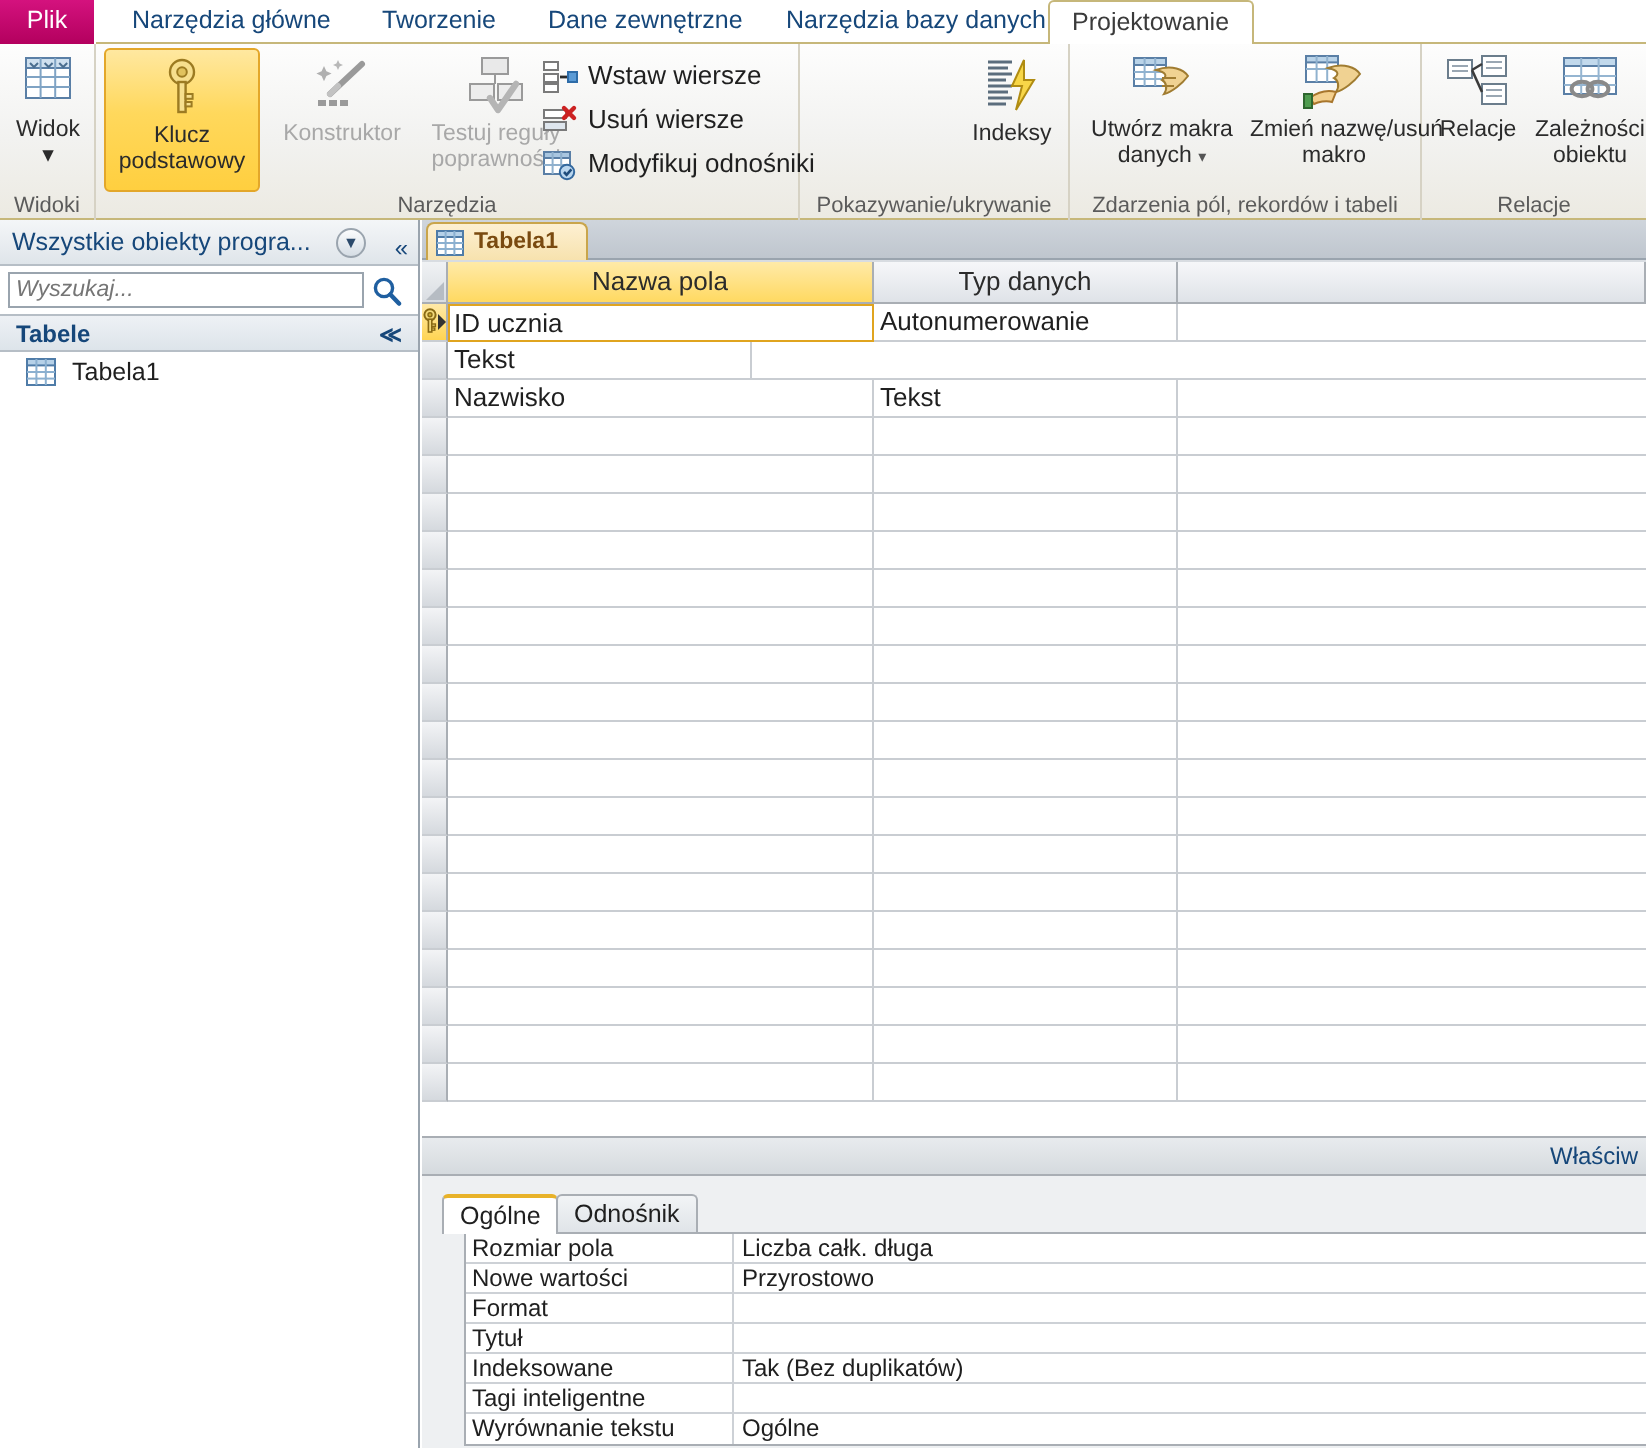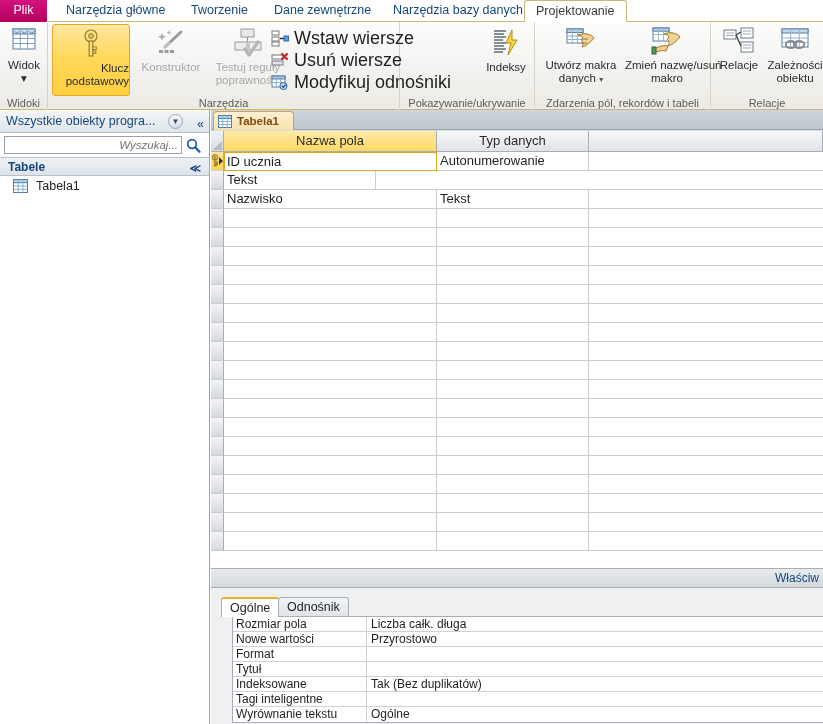--- a/index.html
+++ b/index.html
@@ -68,35 +68,34 @@
   .bigbtn {
     position: absolute; top: 2px;
     text-align: center;
     cursor: default;
     padding-top: 3px;
   }
   .bigbtn.sel {
     background: linear-gradient(to bottom, #ffe8a0 0%, #ffd85c 45%, #ffcf3f 100%);
     border: 1px solid #e3a72a;
     border-radius: 3px;
-    text-align: right;
   }
   .bigbtn .lbl {
     font-size: 11.5px;
     line-height: 13px;
     color: #2b2b2b;
     white-space: nowrap;
   }
   .bigbtn.dis .lbl { color: #a8a8a8; }
   .icon-box { margin: 0 auto 2px; }
   .smallbtn {
     position: absolute;
     height: 20px;
     line-height: 20px;
-    font-size: 18px;
+    font-size: 13px;
     white-space: nowrap;
     cursor: default;
     padding-left: 24px;
     color: #1f1f1f;
   }
   .smallbtn .sicon {
     position: absolute; left: 1px; top: 2px;
     width: 18px; height: 17px;
   }
   .caret { font-size: 8px; color: #555; }
@@ -137,21 +136,20 @@
   }
   .nav-search input {
     width: 178px; height: 18px;
     border: 1px solid #9aa4ae;
     font-family: "Liberation Sans", sans-serif;
     font-size: 11.5px;
     font-style: italic;
     color: #444;
     padding: 0 3px;
     background: #fff;
-    text-align: right;
   }
   .nav-search .sicon2 {
     position: absolute; right: 8px; top: 5px;
   }
   .nav-group {
     position: relative;
     height: 19px;
     background: linear-gradient(to bottom, #eef1f5 0%, #dde4ea 100%);
     border-top: 1px solid #b6bec6;
     border-bottom: 1px solid #b6bec6;

